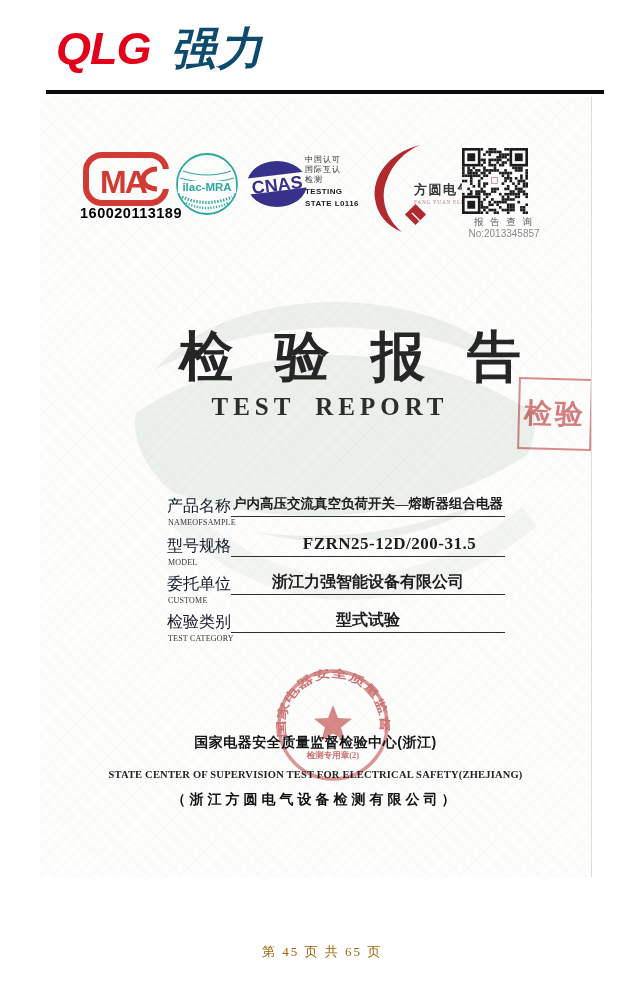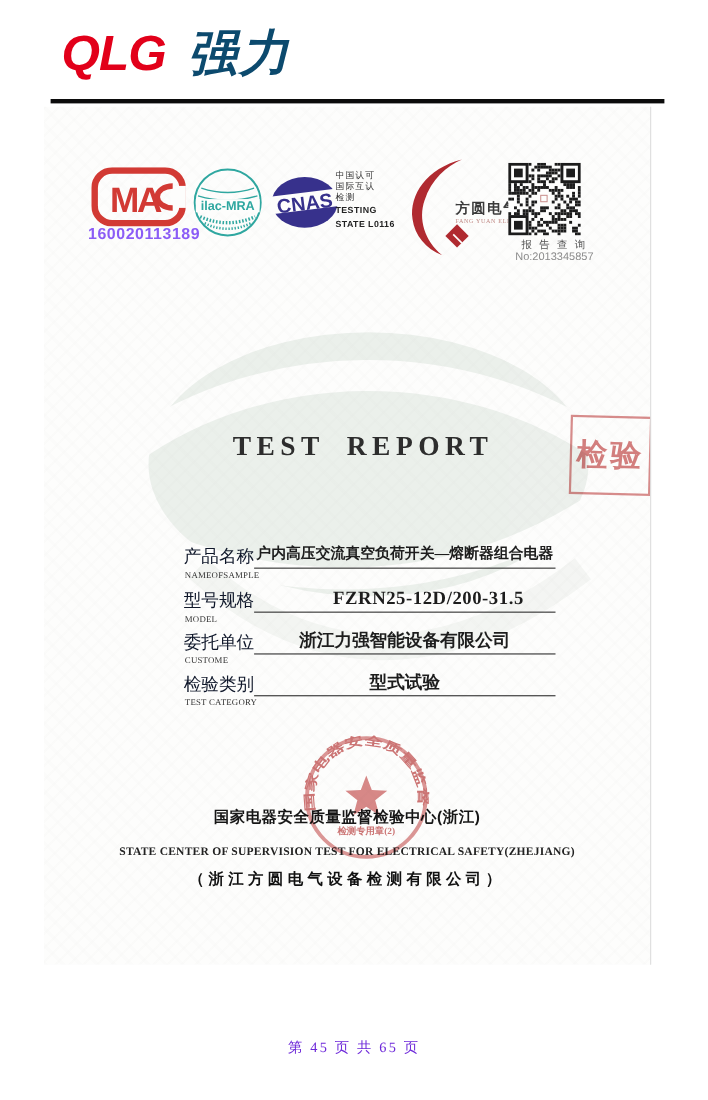--- a/index.html
+++ b/index.html
@@ -20,21 +20,21 @@
      background:
        repeating-linear-gradient(135deg, rgba(170,170,165,.05) 0 2px, transparent 2px 9px),
        repeating-linear-gradient(45deg, rgba(190,190,185,.04) 0 3px, transparent 3px 11px);}
 
   .wmark{position:absolute;left:70px;top:150px;z-index:0;opacity:.85;}
 
   
   .badge{position:absolute;z-index:2;}
   .cma{left:43px;top:55px;}
   .cma-num{position:absolute;left:40px;top:108px;z-index:2;
-           font:700 14.5px "Liberation Sans",sans-serif;color:#8b5cf6;letter-spacing:.5px;}
+           font:700 14.5px "Liberation Sans",sans-serif;color:#000000;letter-spacing:.5px;}
   .ilac{left:134px;top:54px;}
   .cnas{left:206px;top:62px;}
   .cnas-text{position:absolute;left:265px;top:58px;z-index:2;width:72px;
              font-family:"Liberation Sans",sans-serif;color:#333;}
   .cnas-text .cj{font-size:8px;line-height:10px;letter-spacing:1px;}
   .cnas-text .en{font-size:8px;line-height:10px;font-weight:700;color:#222;letter-spacing:.4px;margin-top:2px;}
   .fy{left:322px;top:44px;width:130px;height:100px;}
   .fy-name{position:absolute;left:52px;top:40px;font-size:13px;color:#3a3a3a;letter-spacing:1.5px;
            font-weight:600;white-space:nowrap;}
   .fy-sub{position:absolute;left:52px;top:58px;font-size:5.5px;color:#c08a85;letter-spacing:.6px;white-space:nowrap;}
@@ -70,21 +70,21 @@
   
   .stamp{position:absolute;left:233px;top:568px;z-index:3;mix-blend-mode:multiply;opacity:.9;}
   .org-cn{position:absolute;left:0;top:637px;width:100%;text-align:center;z-index:2;
           font-family:"Liberation Sans",sans-serif;font-size:14px;font-weight:700;color:#161616;letter-spacing:.5px;}
   .org-en{position:absolute;left:0;top:672px;width:100%;text-align:center;z-index:2;
           font-size:10.5px;font-weight:700;color:#222;letter-spacing:.2px;}
   .org-sub{position:absolute;left:0;top:694px;width:100%;text-align:center;z-index:2;
            font-size:14px;font-weight:600;color:#111;letter-spacing:4px;}
 
   .footer{position:absolute;left:0;top:943px;width:100%;text-align:center;
-          font-size:13px;color:#6d28d9;letter-spacing:2px;}
+          font-size:13px;color:#a16207;letter-spacing:2px;}
 </style>
 </head>
 <body>
 
 <div id="page">
 
   <div class="brand">
     <span class="q">QLG</span><span class="c">强力</span>
   </div>
   <div class="rule"></div>
@@ -370,20 +370,21 @@
         <rect x="20" y="2" width="3" height="3" fill="#1c1c1c"></rect>
         <rect x="0" y="18" width="7" height="7" fill="#1c1c1c"></rect>
         <rect x="1" y="19" width="5" height="5" fill="#fdfdfc"></rect>
         <rect x="2" y="20" width="3" height="3" fill="#1c1c1c"></rect>
         <rect x="10" y="10" width="4.6" height="4.6" fill="#fdfdfc"></rect>
         <rect x="11.2" y="11.2" width="2.2" height="2.2" fill="none" stroke="#c98f8c" stroke-width="0.35"></rect>
       </svg>
     <div class="qr-cap">报 告 查 询</div>
     <div class="qr-num">No:2013345857</div>
 
+    <div class="title-cn">检验报告</div>
     <div class="title-en">TEST REPORT</div>
 
     <div class="sstamp">
       <span>检验</span>
     </div>
 
     <div class="frow" style="top:397px">
       <span class="flabel">产品名称</span><span class="fline"><span class="fval v1">户内高压交流真空负荷开关—熔断器组合电器</span></span>
       <div class="fsub">NAMEOFSAMPLE</div>
     </div>

